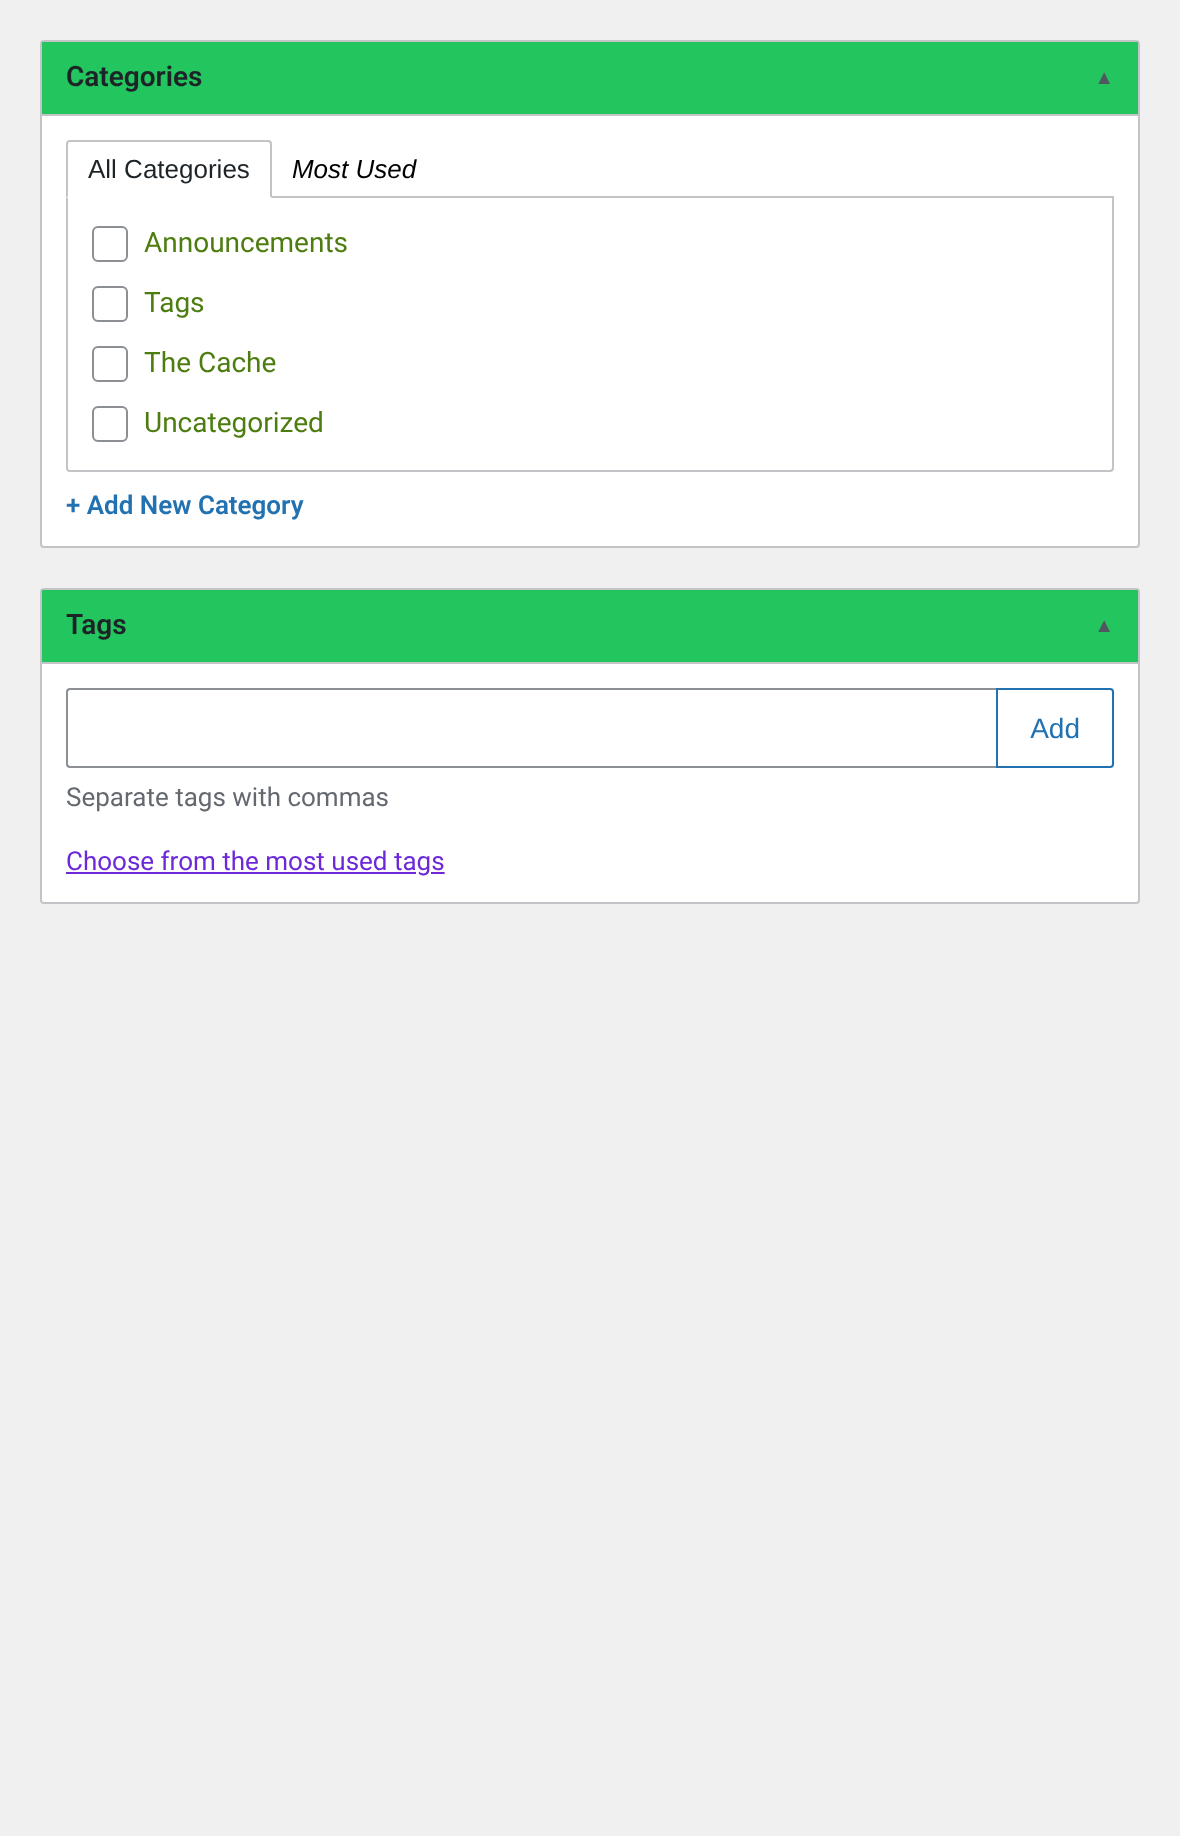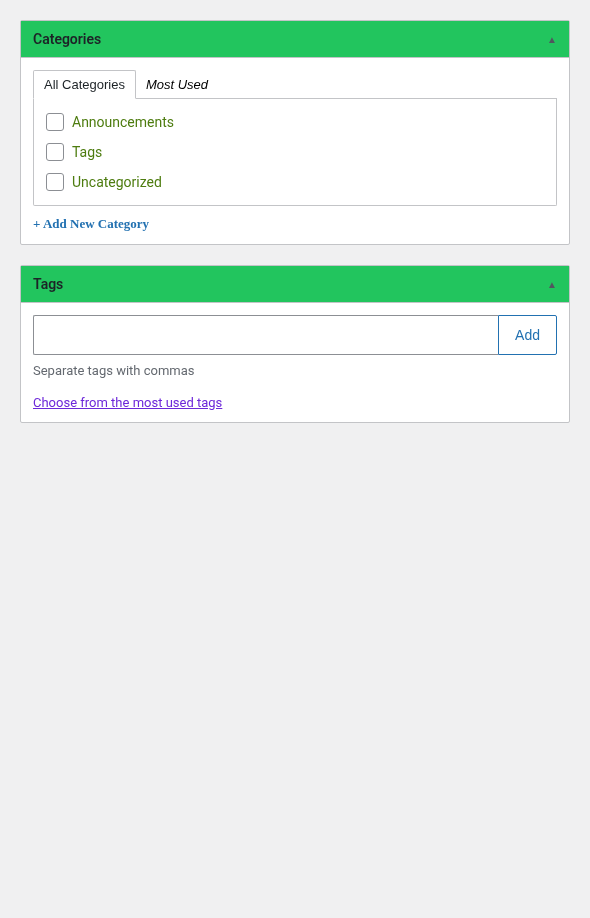--- a/index.html
+++ b/index.html
@@ -116,21 +116,20 @@
       cursor: pointer;
     }
 
     .add-new-link {
       display: inline-block;
       margin-top: 10px;
       color: #2271b1;
       text-decoration: none;
       font-size: 13px;
       font-weight: 600;
-      font-family: Liberation Serif, serif;
     }
 
     
     .tags-input-row {
       display: flex;
       gap: 0;
       margin-bottom: 8px;
       justify-content: space-between;
     }
 
@@ -190,20 +189,24 @@
 
     <div class="category-item">
           <input type="checkbox" class="category-checkbox" id="cat-announcements" style="">
           <label for="cat-announcements" class="category-label">Announcements</label>
         </div>
         <div class="category-item">
           <input type="checkbox" class="category-checkbox" id="cat-news" style="">
           <label for="cat-news" class="category-label">Tags</label>
         </div>
         <div class="category-item">
+          <input type="checkbox" class="category-checkbox" id="cat-the-cache" style="">
+          <label for="cat-the-cache" class="category-label">The Cache</label>
+        </div>
+        <div class="category-item">
           <input type="checkbox" class="category-checkbox" id="cat-uncategorized" style="">
           <label for="cat-uncategorized" class="category-label">Uncategorized</label>
         </div>
       </div>
 
     <a href="#" class="add-new-link">+ Add New Category</a>
   </div>
 </div>
 
 <div class="panel">

